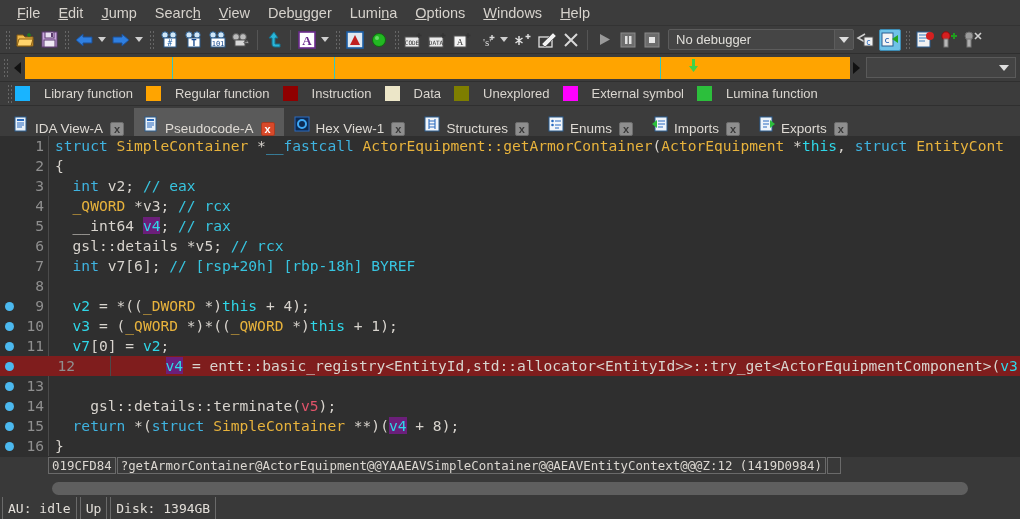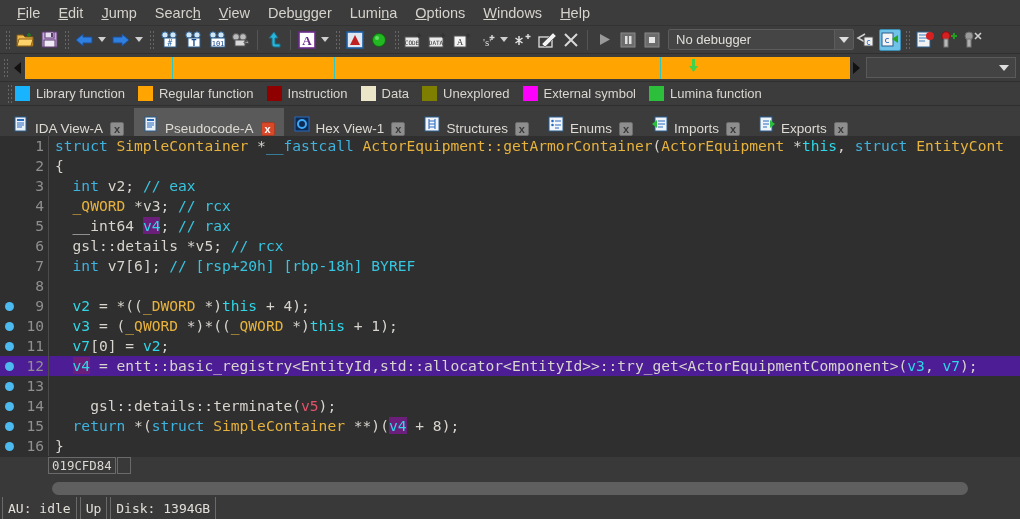--- a/index.html
+++ b/index.html
@@ -104,21 +104,21 @@
     content: ""; margin-right: 6px;
     border-left: 5px solid transparent; border-right: 5px solid transparent;
     border-top: 6px solid #dedede;
   }
 
   
   .legend {
     height: 24px; background: #3c3c3c; display: flex; align-items: center;
     flex: 0 0 24px; padding-left: 4px; border-bottom: 1px solid #2f2f2f;
   }
-  .leg { display: flex; align-items: center; margin-right: 13px; }
+  .leg { display: flex; align-items: center; margin-right: 13px; gap: 8px; }
   .legsw { width: 15px; height: 15px; margin-right: 6px; flex: 0 0 15px; }
   .leglab { color: #dad6d0; font-size: 13px; white-space: nowrap; }
 
   
   .tabbar {
     height: 30px; background: #3c3c3c; display: flex; align-items: flex-end;
     flex: 0 0 30px; padding-left: 4px;
   }
   .tab {
     height: 28px; display: flex; align-items: flex-end;
@@ -138,21 +138,21 @@
   .codewrap {
     flex: 1; background: #2f2f2f; position: relative; overflow: hidden;
     display: flex; flex-direction: column;
   }
   .codearea {
     position: relative; flex: 1; overflow: hidden;
     font-family: "DejaVu Sans Mono", "Liberation Mono", monospace;
     font-size: 14.6px; line-height: 20px;
   }
   .crow { position: relative; height: 20px; white-space: pre; display: flex; }
-  .crow.cur { background: #4c1d95; }
+  .crow.cur { background: #7f1d1d; gap: 31px; }
   .gutter {
     width: 22px; flex: 0 0 22px; position: relative;
   }
   .dot {
     position: absolute; left: 5px; top: 6px;
     width: 9px; height: 9px; border-radius: 50%;
     background: #4cb9ef;
   }
   .lnum {
     width: 26px; flex: 0 0 26px; text-align: right;
@@ -566,20 +566,21 @@
         <div class="crow"><div class="gutter"><span class="dot"></span></div><div class="lnum">11</div><div class="vsep"></div><div class="ctext"><span class="pln">  </span><span class="var">v7</span><span class="pln">[0] = </span><span class="var">v2</span><span class="pln">;</span></div></div>
         <div class="crow cur"><div class="gutter"><span class="dot"></span></div><div class="lnum">12</div><div class="vsep"></div><div class="ctext"><span class="pln">  </span><span class="hl">v4</span><span class="pln"> = entt::basic_registry&lt;EntityId,std::allocator&lt;EntityId&gt;&gt;::try_get&lt;ActorEquipmentComponent&gt;</span><span class="pln">(</span><span class="var">v3</span><span class="pln">, </span><span class="var">v7</span><span class="pln">);</span></div></div>
         <div class="crow"><div class="gutter"><span class="dot"></span></div><div class="lnum">13</div><div class="vsep"></div></div>
         <div class="crow"><div class="gutter"><span class="dot"></span></div><div class="lnum">14</div><div class="vsep"></div><div class="ctext"><span class="pln">    gsl::details::terminate(</span><span class="err">v5</span><span class="pln">);</span></div></div>
         <div class="crow"><div class="gutter"><span class="dot"></span></div><div class="lnum">15</div><div class="vsep"></div><div class="ctext"><span class="pln">  </span><span class="kw">return </span><span class="pln">*(</span><span class="kw">struct </span><span class="typ">SimpleContainer </span><span class="pln">**)(</span><span class="hl">v4</span><span class="pln"> + 8);</span></div></div>
         <div class="crow"><div class="gutter"><span class="dot"></span></div><div class="lnum">16</div><div class="vsep"></div><div class="ctext"><span class="pln">}</span></div></div>
       </div>
 
     <div class="symline">
       <div class="symbox">019CFD84</div>
+      <div class="symbox">?getArmorContainer@ActorEquipment@@YAAEAVSimpleContainer@@AEAVEntityContext@@@Z:12  (1419D0984)</div>
       <div class="symbox empty"></div>
     </div>
 
     <div class="hscroll-wrap">
       <div class="hscroll"></div>
     </div>
   </div>
 
   <div class="statusbar">
     <div class="stbox">AU:  idle</div>

